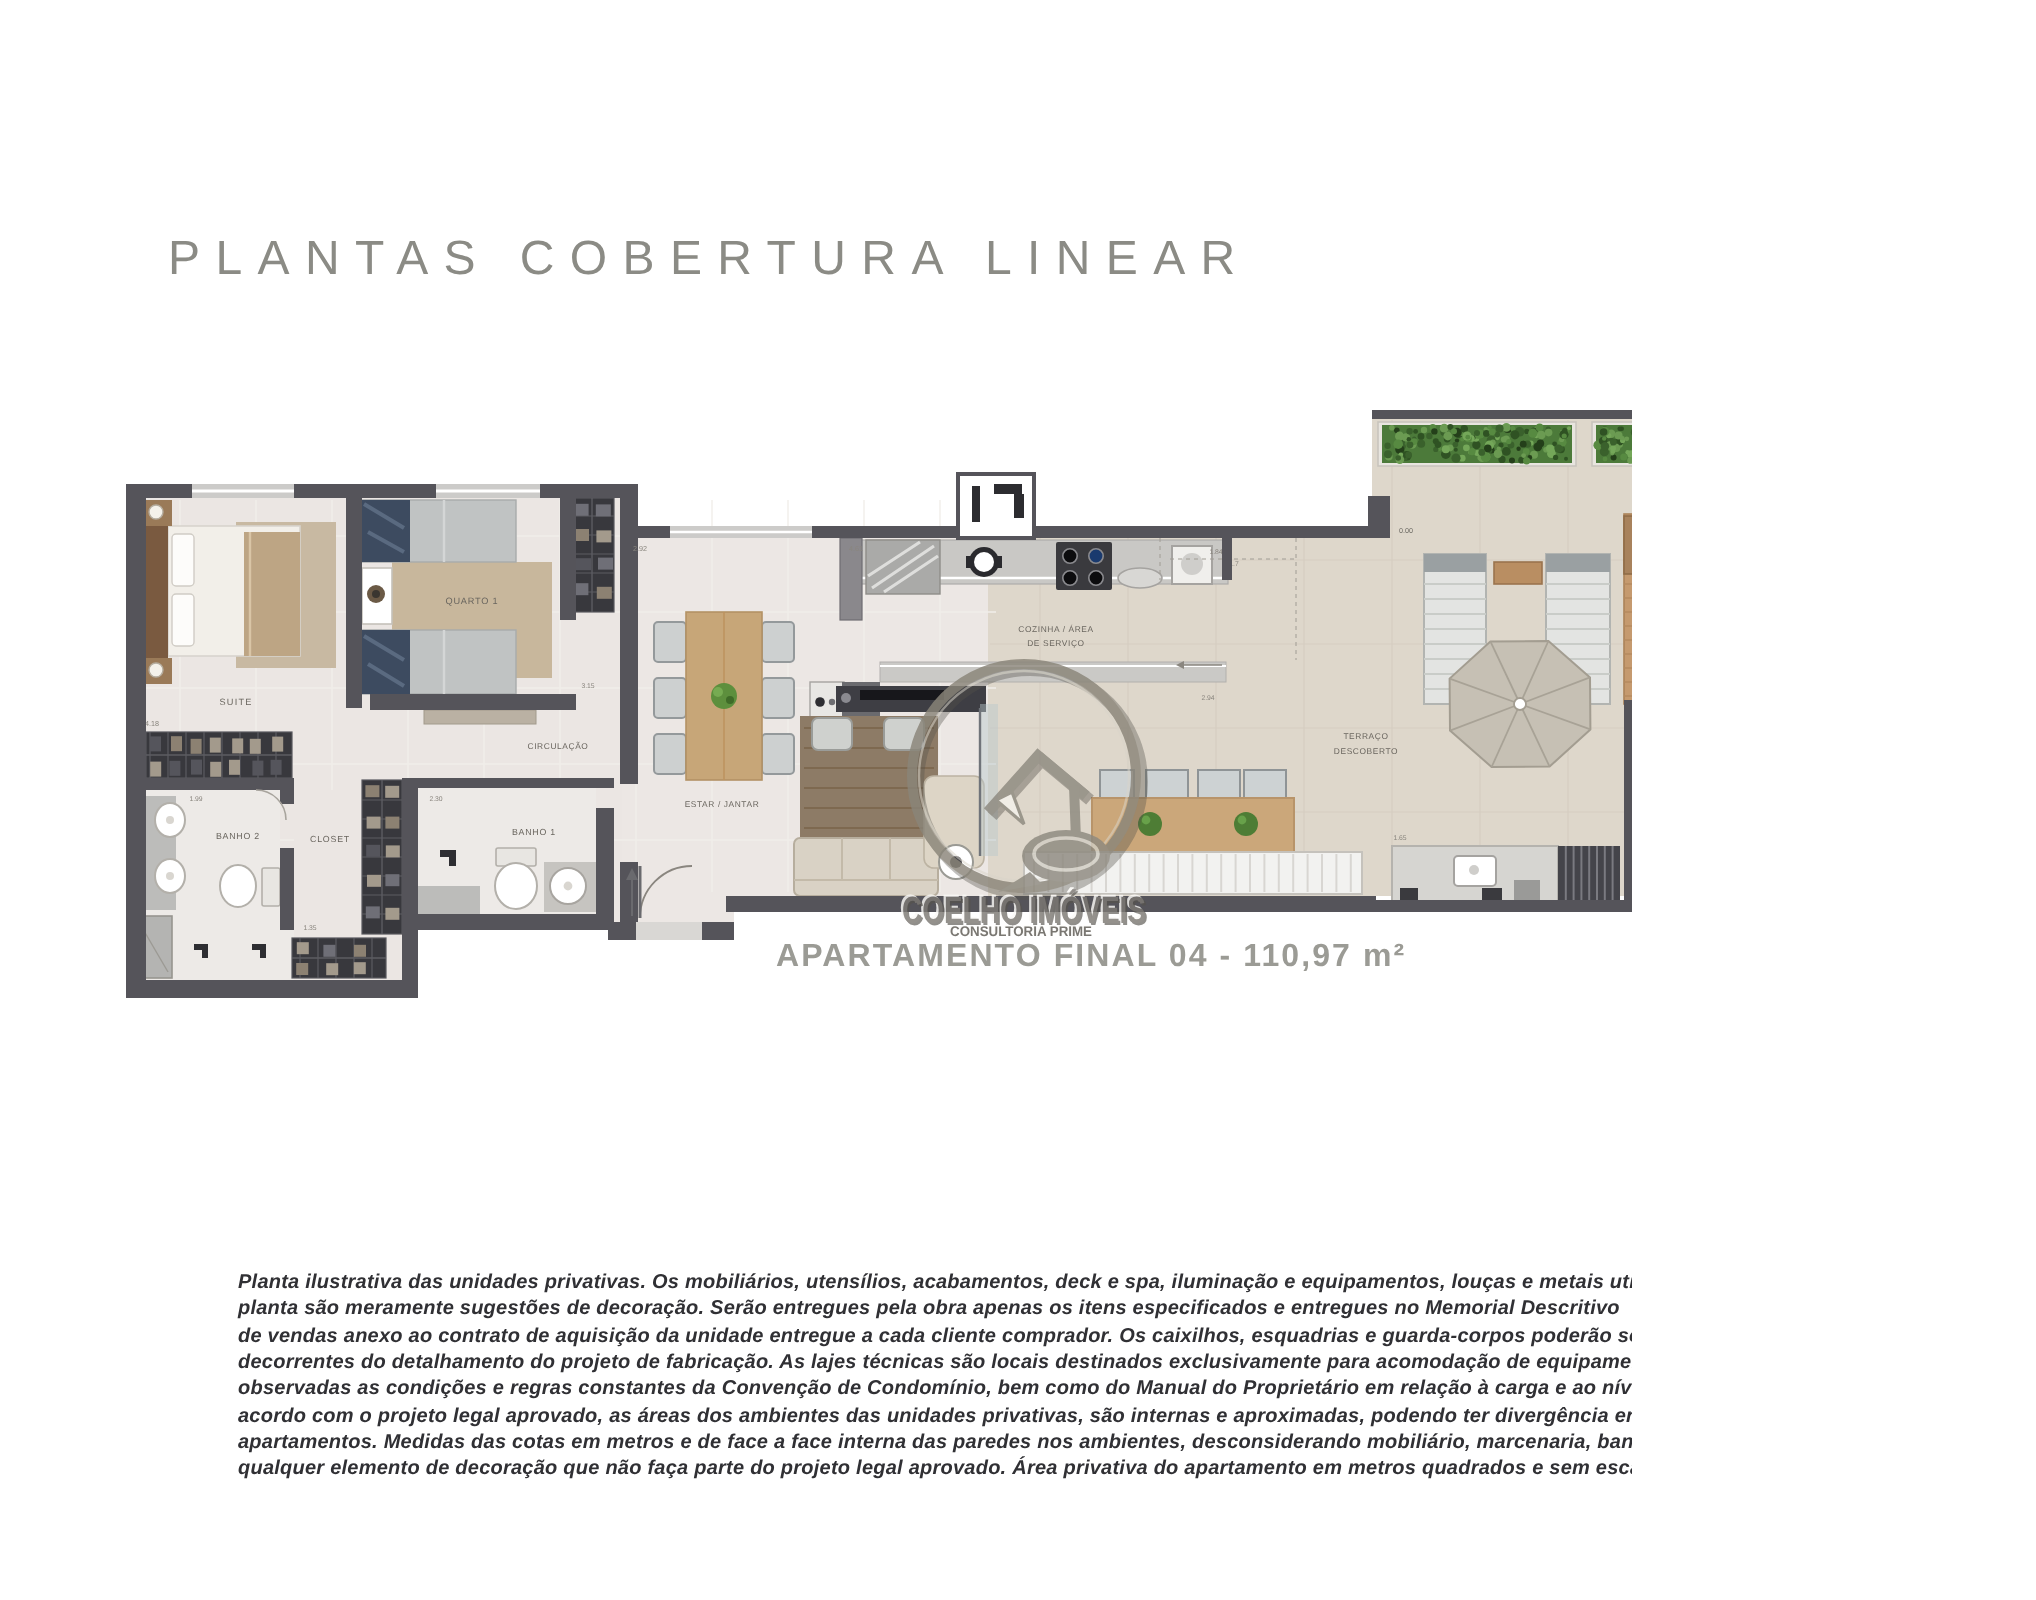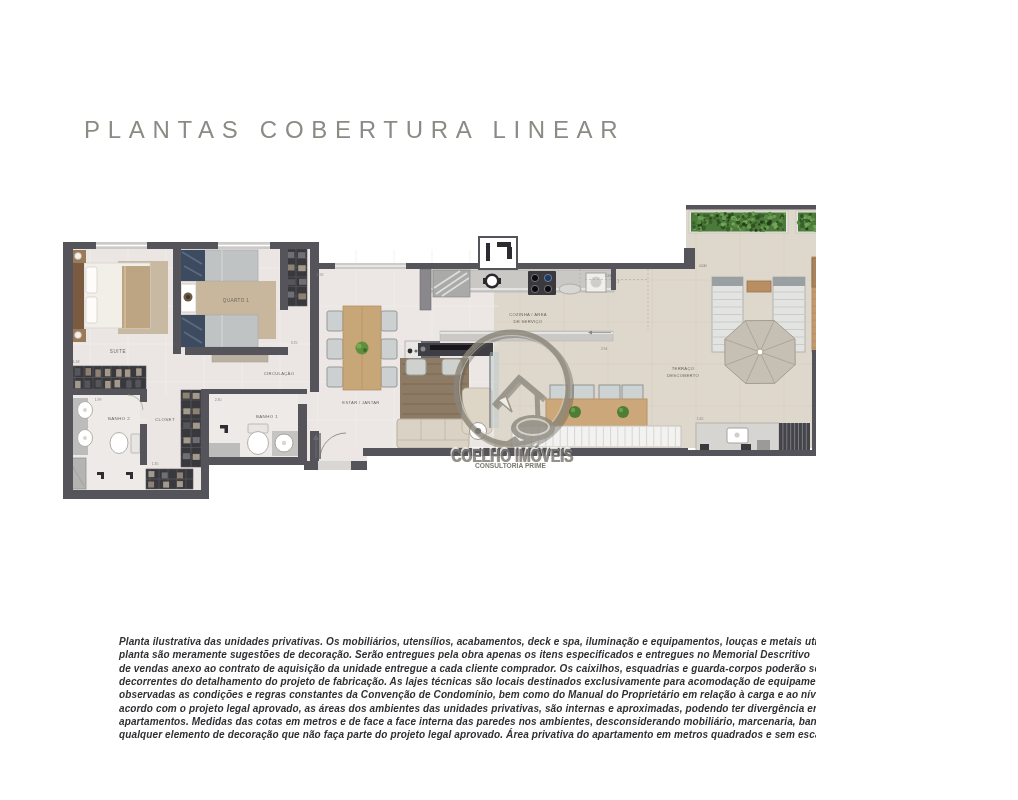--- a/index.html
+++ b/index.html
@@ -981,15 +981,16 @@
         <polygon points="894.1,413.7 906.0,425.8 907.8,419.5 908.6,426.0 922.3,416.1 910.2,428.0 916.5,429.8 910.0,430.6 919.9,444.3 908.0,432.2 906.2,438.5 905.4,432.0 891.7,441.9 903.8,430.0 897.5,428.2 904.0,427.4" fill="#1d1d1f"></polygon>
         <polygon points="903.0,416.6 907.2,426.0 910.0,423.2 909.3,427.1 919.4,425.0 910.0,429.2 912.8,432.0 908.9,431.3 911.0,441.4 906.8,432.0 904.0,434.8 904.7,430.9 894.6,433.0 904.0,428.8 901.2,426.0 905.1,426.7" fill="#1d1d1f"></polygon>
         <circle cx="907" cy="429" r="4.8" fill="#1d1d1f"></circle>
         <text x="892" y="412" font-size="4.6" fill="#4c4c50" text-anchor="middle" font-weight="normal" letter-spacing="0" font-family="Liberation Sans, sans-serif">O</text>
         <text x="928" y="416" font-size="4.6" fill="#4c4c50" text-anchor="middle" font-weight="normal" letter-spacing="0" font-family="Liberation Sans, sans-serif">N</text>
         <text x="889" y="447" font-size="4.6" fill="#4c4c50" text-anchor="middle" font-weight="normal" letter-spacing="0" font-family="Liberation Sans, sans-serif">S</text>
         <text x="923" y="451" font-size="4.6" fill="#4c4c50" text-anchor="middle" font-weight="normal" letter-spacing="0" font-family="Liberation Sans, sans-serif">L</text>
       </g>
   </svg>
 
+  <div id="apt">APARTAMENTO FINAL 04 - 110,97 m²</div>
 
   <div id="disc">Planta ilustrativa das unidades privativas. Os mobiliários, utensílios, acabamentos, deck e spa, iluminação e equipamentos, louças e metais utilizados nesta<br>planta são meramente sugestões de decoração. Serão entregues pela obra apenas os itens especificados e entregues no Memorial Descritivo<br>de vendas anexo ao contrato de aquisição da unidade entregue a cada cliente comprador. Os caixilhos, esquadrias e guarda-corpos poderão sofrer ajustes<br>decorrentes do detalhamento do projeto de fabricação. As lajes técnicas são locais destinados exclusivamente para acomodação de equipamentos,<br>observadas as condições e regras constantes da Convenção de Condomínio, bem como do Manual do Proprietário em relação à carga e ao nível de ruído. De<br>acordo com o projeto legal aprovado, as áreas dos ambientes das unidades privativas, são internas e aproximadas, podendo ter divergência entre<br>apartamentos. Medidas das cotas em metros e de face a face interna das paredes nos ambientes, desconsiderando mobiliário, marcenaria, bancadas, ou<br>qualquer elemento de decoração que não faça parte do projeto legal aprovado. Área privativa do apartamento em metros quadrados e sem escala</div>
 </div>
 
 </body></html>

